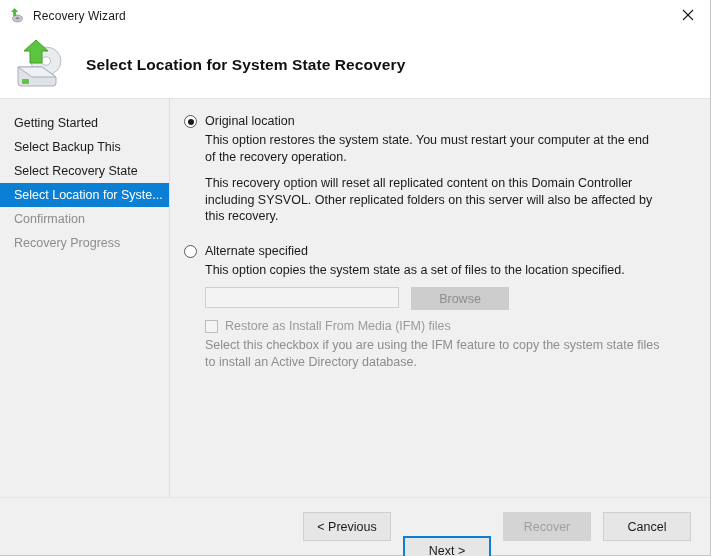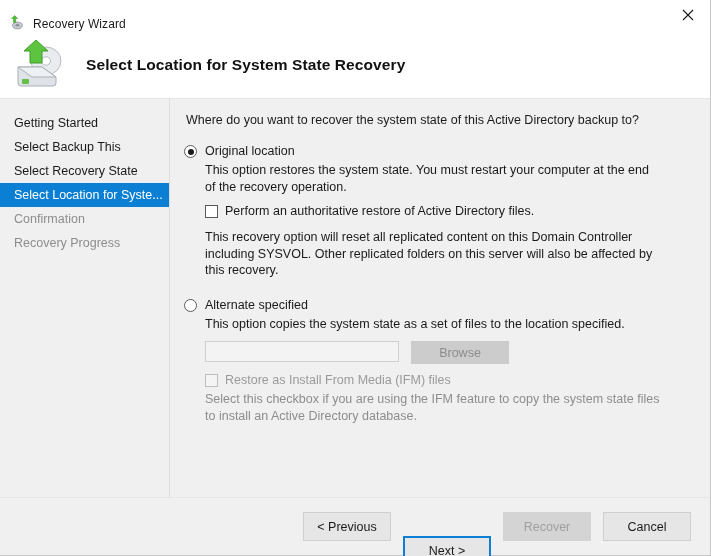--- a/index.html
+++ b/index.html
@@ -26,21 +26,21 @@
     display: flex;
     flex-direction: column;
   }
 
   
   .titlebar {
     height: 31px;
     flex: 0 0 31px;
     background: #ffffff;
     display: flex;
-    align-items: flex-end;
+    align-items: center;
     position: relative;
   }
   .titlebar-icon {
     width: 16px;
     height: 16px;
     margin-left: 9px;
     margin-right: 8px;
     position: relative;
     flex: 0 0 16px;
   }
@@ -319,34 +319,29 @@
       <div class="nav-item">Getting Started</div>
       <div class="nav-item">Select Backup This</div>
       <div class="nav-item">Select Recovery State</div>
       <div class="nav-item selected">Select Location for Syste...</div>
       <div class="nav-item disabled">Confirmation</div>
       <div class="nav-item disabled">Recovery Progress</div>
     </div>
 
     <div class="content">
 
-      <p class="question">Where do you want to recover the system state of this Active Directory backup to?</p>
 
       <div class="option-row">
         <div class="radio checked"></div>
         <div class="option-label">Original location</div>
       </div>
 
       <div class="indent">
         <p class="desc">This option restores the system state. You must restart your computer at the end of the recovery operation.</p>
 
-        <div class="check-row">
-          <div class="checkbox"></div>
-          <div class="check-label">Perform an authoritative restore of Active Directory files.</div>
-        </div>
 
         <p class="desc warn">This recovery option will reset all replicated content on this Domain Controller including SYSVOL. Other replicated folders on this server will also be affected by this recovery.</p>
       </div>
 
       <div class="alt-block">
         <div class="option-row">
           <div class="radio"></div>
           <div class="option-label">Alternate specified</div>
         </div>
 

